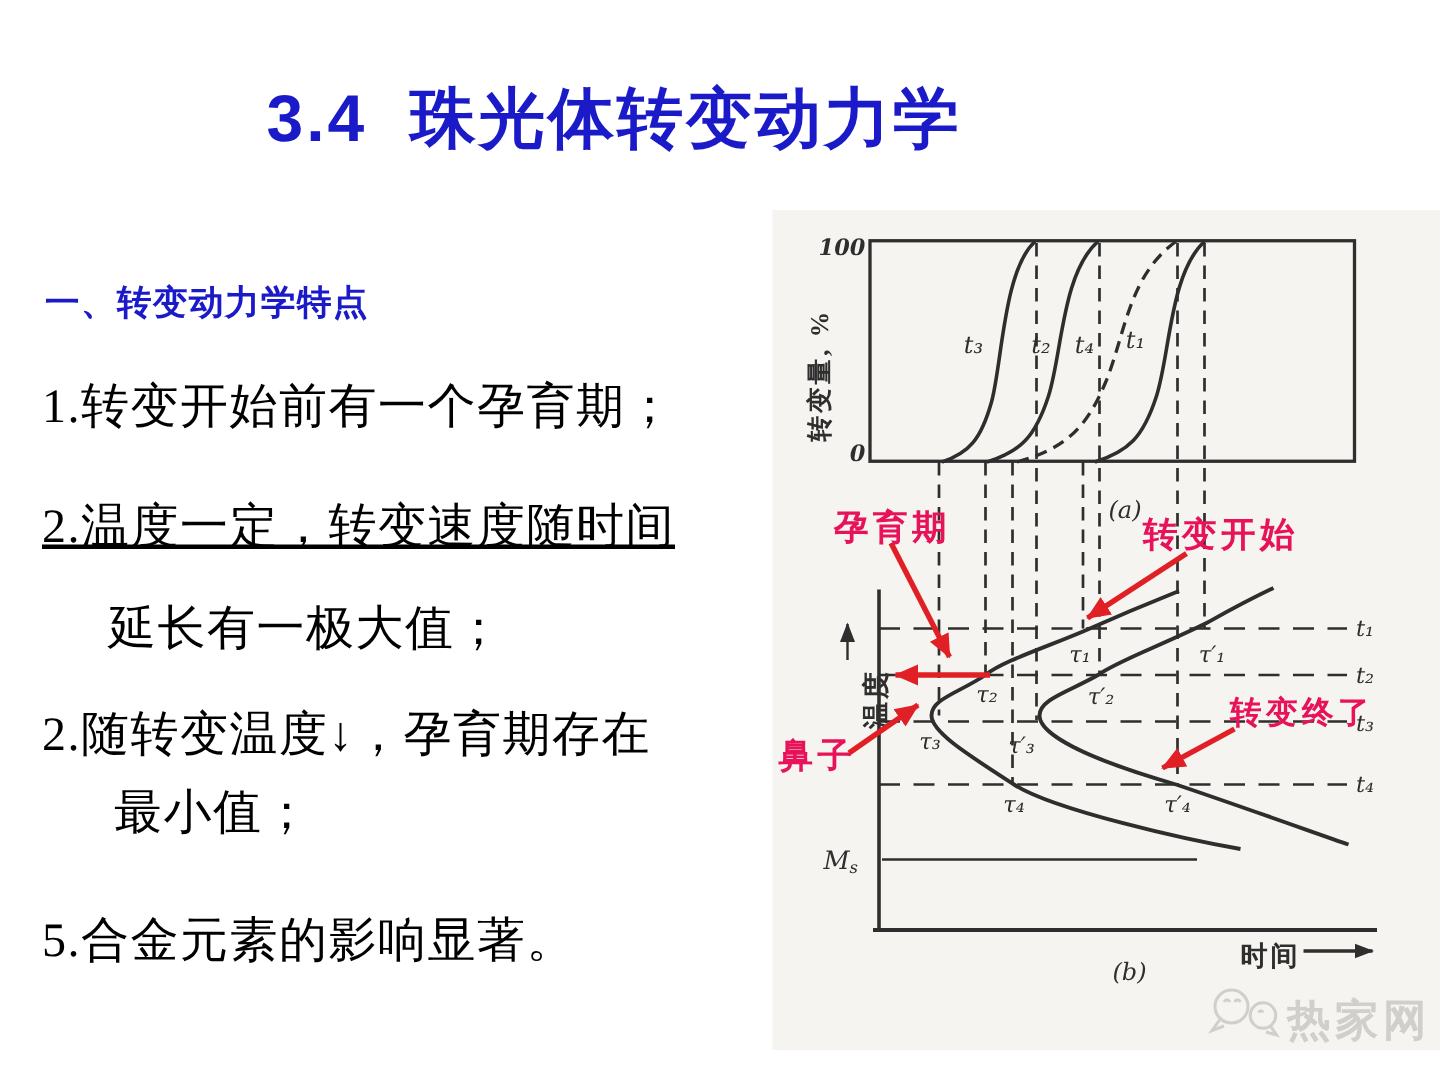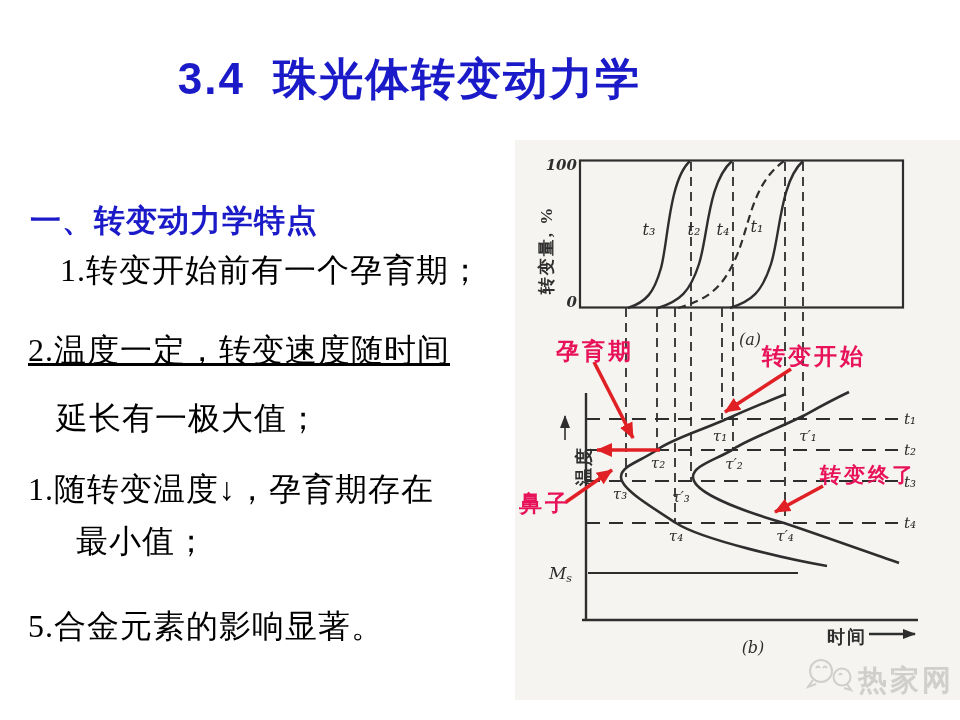--- a/index.html
+++ b/index.html
@@ -9,22 +9,22 @@
     font-family:"Liberation Serif","DejaVu Serif",serif;
   }
   .abs{position:absolute;}
   .slide-title{
     left:0;top:50px;width:819px;text-align:center;
     font-family:"Liberation Sans","DejaVu Sans",sans-serif;
     font-weight:bold;font-size:44px;letter-spacing:2px;white-space:pre;
     color:#1a1ac8;
   }
   .heading{
-    left:30px;top:200px;
-    font-size:31px;font-weight:bold;letter-spacing:1px;
+    left:30px;top:186px;
+    font-size:23px;font-weight:bold;letter-spacing:1px;
     color:#1a1ac8;
   }
   .point{
     color:#000;font-size:32px;letter-spacing:1px;white-space:pre;
   }
   .scan{
     left:515px;top:140px;width:445px;height:560px;
     background:#f5f4f1;
   }
   svg text{user-select:none;}
@@ -35,24 +35,24 @@
     font-weight:bold;letter-spacing:3px;
   }
 </style>
 </head>
 <body>
 
 <div class="abs slide-title">3.4  珠光体转变动力学</div>
 
 <div class="abs heading">一、转变动力学特点</div>
 
-<div class="abs point" style="left:28px;top:249px;margin-left:32px;">1.转变开始前有一个孕育期；</div>
+<div class="abs point" style="left:28px;top:249px;">1.转变开始前有一个孕育期；</div>
 <div class="abs point" style="left:28px;top:329px;text-decoration:underline;">2.温度一定，转变速度随时间</div>
-<div class="abs point" style="left:56px;top:397px;">延长有一极大值；</div>
-<div class="abs point" style="left:28px;top:468px;">1.随转变温度↓，孕育期存在</div>
+<div class="abs point" style="left:72px;top:397px;">延长有一极大值；</div>
+<div class="abs point" style="left:28px;top:468px;">2.随转变温度↓，孕育期存在</div>
 <div class="abs point" style="left:76px;top:520px;">最小值；</div>
 <div class="abs point" style="left:28px;top:605px;">5.合金元素的影响显著。</div>
 
 <div class="abs scan"></div>
 
 <svg class="abs" style="left:515px;top:140px;" width="445" height="560" viewBox="515 140 445 560">
   <defs>
     <marker id="mr" markerUnits="userSpaceOnUse" markerWidth="18" markerHeight="16" refX="15" refY="8" orient="auto">
       <path d="M0,1 L16,8 L0,15 z" fill="#e02025"></path>
     </marker>

